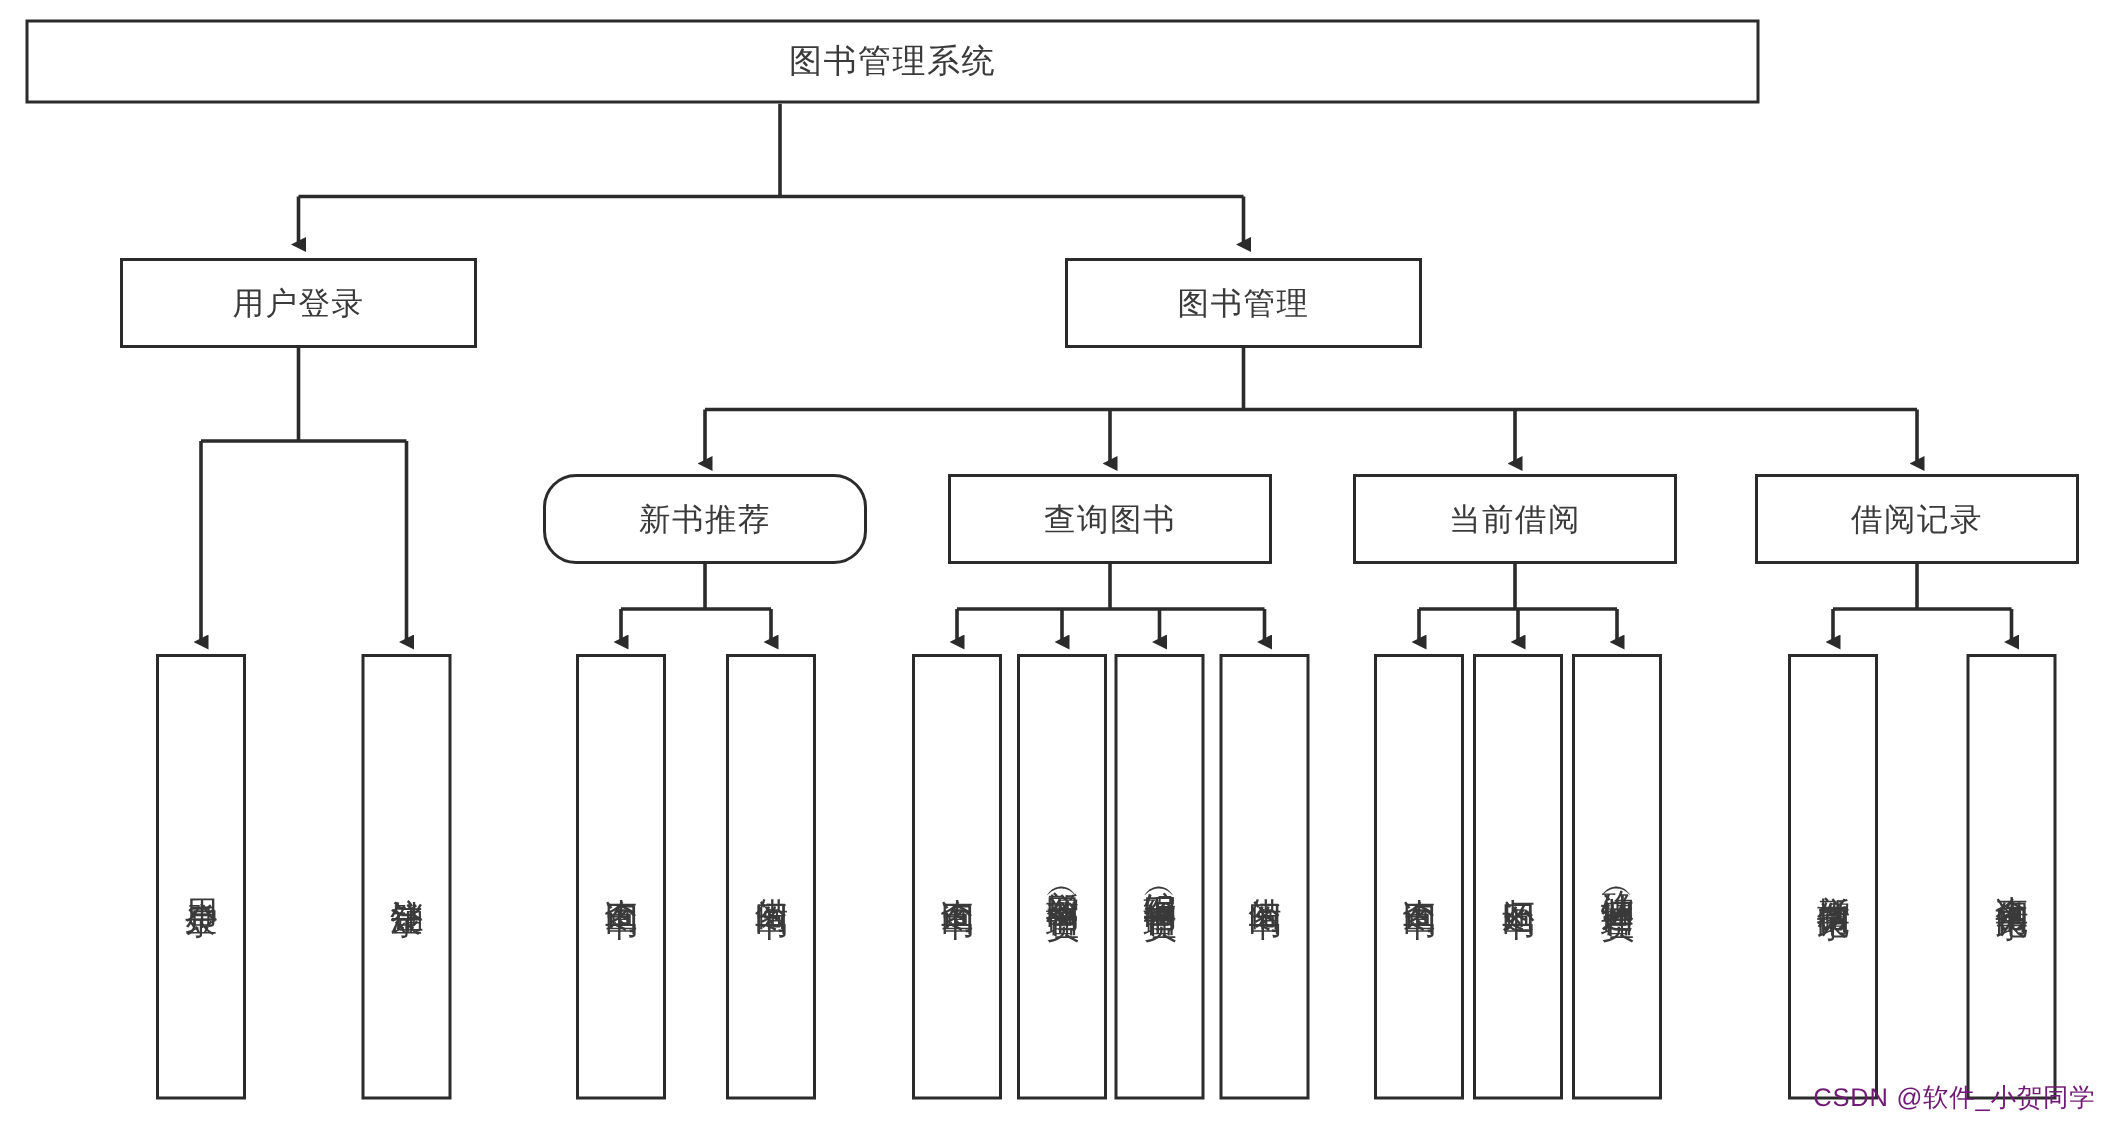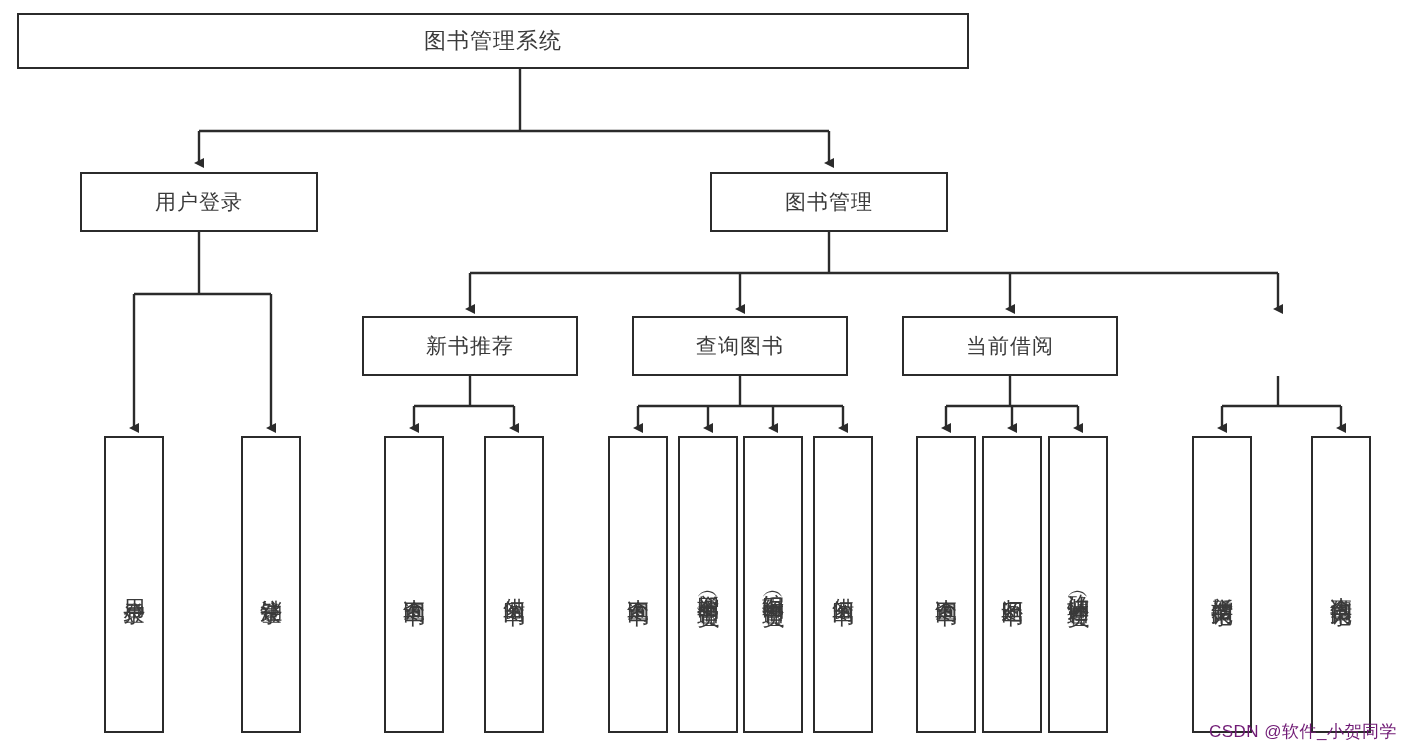--- a/index.html
+++ b/index.html
@@ -120,40 +120,43 @@
       <path d="M 1012 406 L 1012 428" marker-end="url(#arrow)"></path>
       <path d="M 1078 406 L 1078 428" marker-end="url(#arrow)"></path>
 
       <path d="M 1278 376 L 1278 406"></path>
       <path d="M 1222 406 L 1341 406"></path>
       <path d="M 1222 406 L 1222 428" marker-end="url(#arrow)"></path>
       <path d="M 1341 406 L 1341 428" marker-end="url(#arrow)"></path>
     </g>
   </svg>
 
-  <div class="node-box node-root" style="left:17px; top:13px; width:952px; height:56px;">
+  <div class="node-box node-root" style="left:17px; top:13px; width:1156px; height:56px;">
     <span class="node-h">图书管理系统</span>
   </div>
 
   <div class="node-box" style="left:80px; top:172px; width:238px; height:60px;">
     <span class="node-h">用户登录</span>
   </div>
   <div class="node-box" style="left:710px; top:172px; width:238px; height:60px;justify-content:center;">
     <span class="node-h">图书管理</span>
   </div>
 
-  <div class="node-box" style="left:362px; top:316px; width:216px; height:60px;">
+  <div class="node-box" style="left:362px; top:316px; width:216px; height:60px;border-radius:22px;">
     <span class="node-h">新书推荐</span>
   </div>
   <div class="node-box" style="left:632px; top:316px; width:216px; height:60px;">
     <span class="node-h">查询图书</span>
   </div>
   <div class="node-box" style="left:902px; top:316px; width:216px; height:60px;">
     <span class="node-h">当前借阅</span>
   </div>
+  <div class="node-box" style="left:1170px; top:316px; width:216px; height:60px;">
+    <span class="node-h">借阅记录</span>
+  </div>
 
   <div class="leaf-box" style="left:104px; top:436px; width:60px; height:297px;">
     <span class="leaf-text">用户登录</span>
   </div>
   <div class="leaf-box" style="left:241px; top:436px; width:60px; height:297px;">
     <span class="leaf-text">注销登录</span>
   </div>
 
   <div class="leaf-box" style="left:384px; top:436px; width:60px; height:297px;">
     <span class="leaf-text">查询图书</span>

